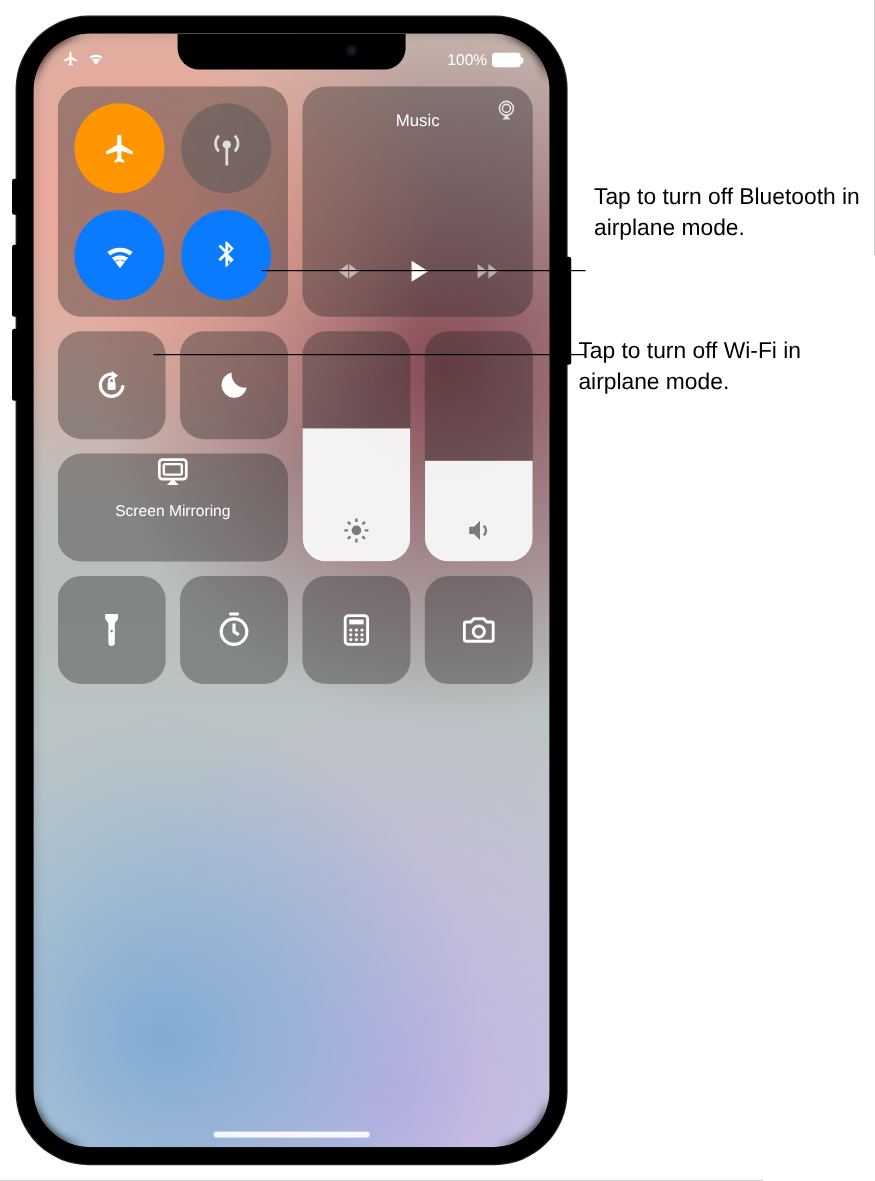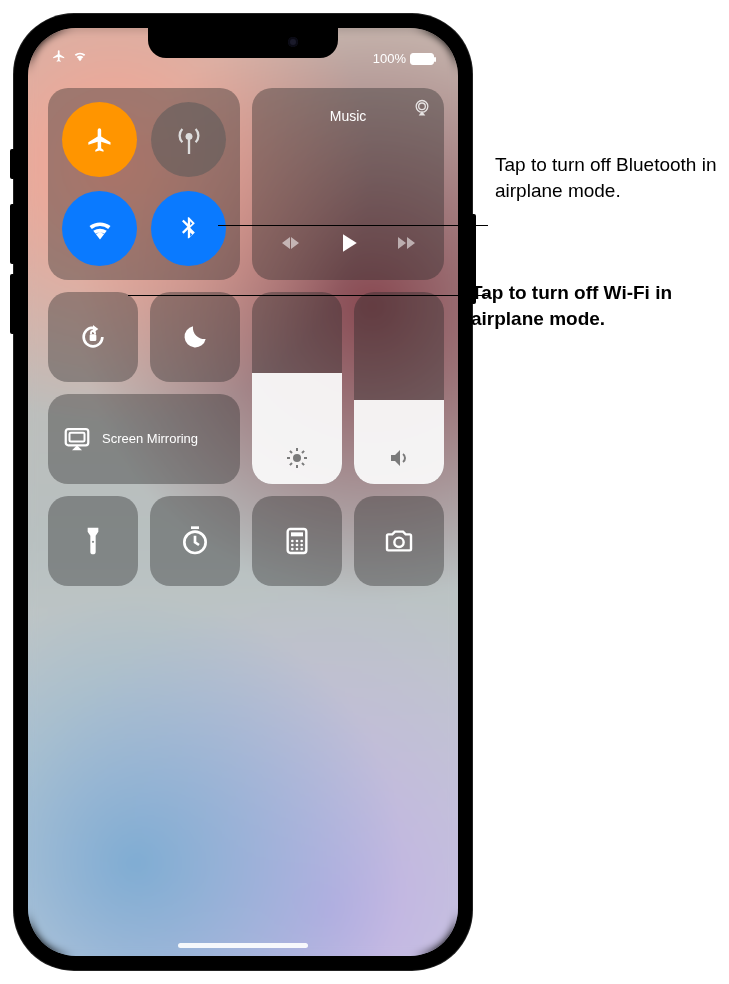--- a/index.html
+++ b/index.html
@@ -66,21 +66,21 @@
     background: #1a1a2a;
     box-shadow: inset 0 0 0 2px #0a0a14;
   }
 
   .status-bar {
     position: absolute;
     top: 8px; left: 0; right: 0;
     height: 30px;
     display: flex;
     justify-content: space-between;
-    align-items: flex-end;
+    align-items: flex-start;
     padding: 0 24px;
     color: #fff;
     font-size: 13px;
     font-weight: 500;
     z-index: 40;
     gap: 16px;
   }
   .status-left { display: flex; align-items: center; gap: 6px; margin-top:6px;}
   .status-right { display: flex; align-items: center; gap: 4px; margin-top:6px;}
   .battery {
@@ -92,32 +92,33 @@
   }
   .battery::after {
     content: ""; position: absolute;
     right: -3px; top: 3px; width: 2px; height: 5px;
     background: #fff; border-radius: 1px;
   }
 
   
   .cc {
     position: absolute;
-    top: 60px; left: 20px;
+    top: 44px; left: 20px;
     width: 392px;
     display: grid;
     grid-template-columns: repeat(4, 90px);
     grid-auto-rows: 90px;
     gap: 12px;
   }
   .card {
     background: rgba(40,40,40,0.38);
     border-radius: 20px;
     position: relative;
     color: #fff;
+    flex-direction: column;
   }
   .card.span2x2 { grid-column: span 2; grid-row: span 2; }
   .card.span2x1 { grid-column: span 2; }
 
   
   .conn {
     display: grid;
     grid-template-columns: 1fr 1fr;
     grid-template-rows: 1fr 1fr;
     padding: 14px;
@@ -355,15 +356,15 @@
     <div class="home-indicator"></div>
   </div>
 </div>
 
 <div class="callout-line" style="left:218px; top:225px; width:270px;"></div>
 <div class="callout" style="left:495px; top:130px;margin-top:22px;">
   <span>Tap to turn off Bluetooth in airplane mode.</span>
 </div>
 
 <div class="callout-line" style="left:128px; top:295px; width:360px;"></div>
-<div class="callout" style="left:471px; top:280px;font-weight:bold;">
+<div class="callout" style="left:482px; top:280px;">
   <span>Tap to turn off Wi‑Fi in airplane mode.</span>
 </div>
 
 </body></html>

